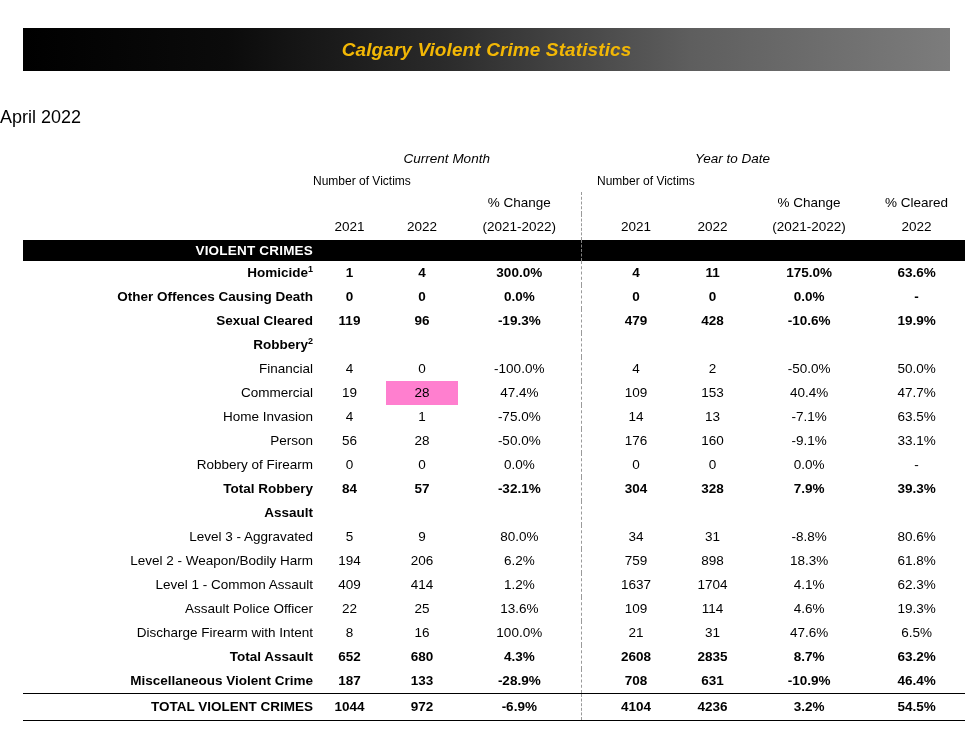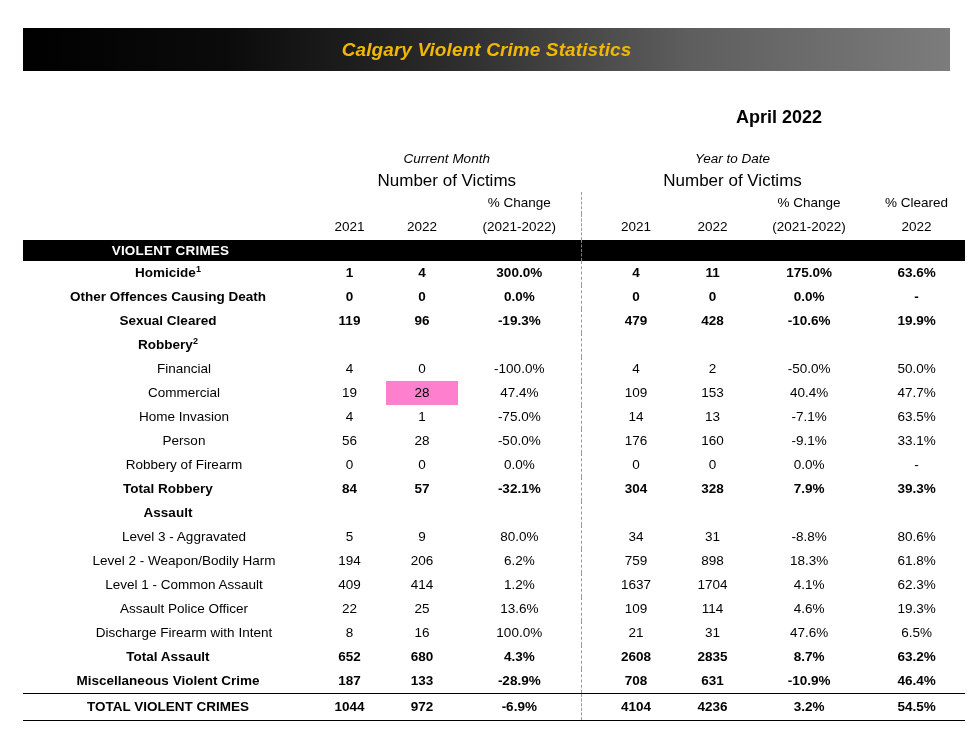--- a/index.html
+++ b/index.html
@@ -35,23 +35,23 @@
     letter-spacing: 0.1px;
     font-style: italic;
   }
 
   
   .report-month {
     position: absolute;
     left: 0;
     top: 107px;
     width: 822px;
-    text-align: right;
+    text-align: left;
     font-size: 18px;
-    font-weight: bold;
+    font-weight: normal;
   }
 
   
   .sheet {
     position: absolute;
     left: 23px;
     top: 148px;
     width: 922px;
   }
 
@@ -81,23 +81,22 @@
   
   .hdr-group {
     text-align: center;
     font-weight: bold;
     font-size: 13.5px;
     height: 22px;
     line-height: 22px;
     font-style: italic;
   }
   .hdr-sub {
-    text-align: center;
-    font-weight: bold;
-    font-size: 17px;
+    font-weight: bold;
+    font-size: 12px;
     height: 22px;
     line-height: 22px;
   }
   .hdr-year {
     text-align: center;
     font-weight: bold;
     font-size: 13.5px;
     height: 26px;
     line-height: 26px;
   }
@@ -129,21 +128,21 @@
     border-left: 1px dashed #808080;
   }
   tr.section td.lbl { padding-left: 5px; letter-spacing: 0.2px; }
 
   
   tr.row td {
     height: 24px;
     line-height: 24px;
     font-size: 13.5px;
   }
-  td.lbl { text-align: center; padding-left: 5px; }
+  td.lbl { text-align: right; padding-left: 5px; }
   td.num { text-align: center; }
 
   tr.bold td { font-weight: bold; }
   tr.indent td.lbl { padding-left: 32px; font-weight: normal; }
 
   tr.grand td {
     font-weight: bold;
     border-top: 1.6px solid #000000;
     border-bottom: 1.6px solid #000000;
     height: 26px;

